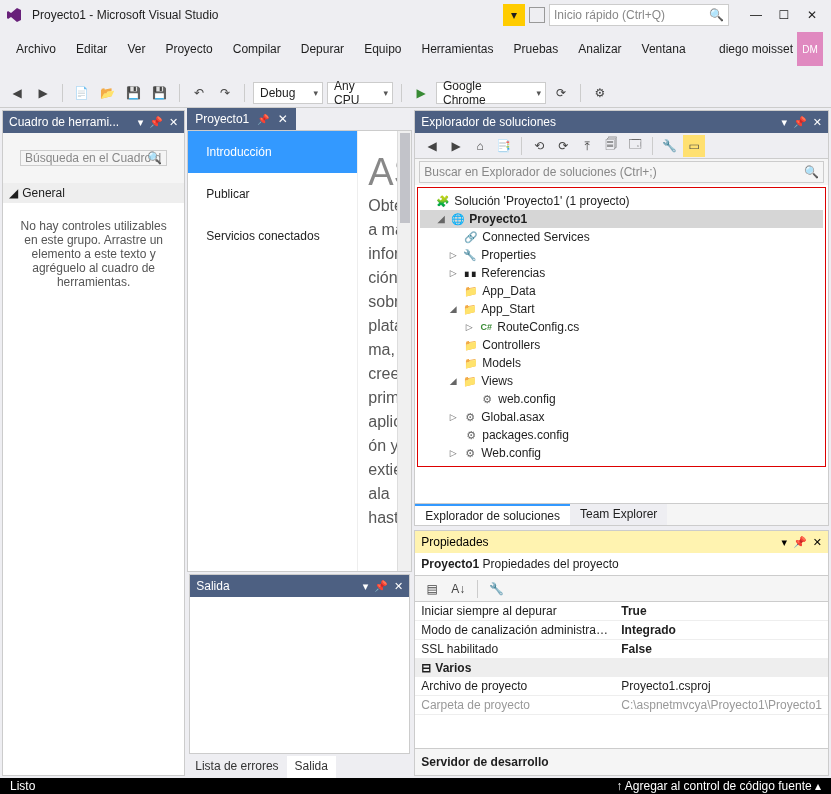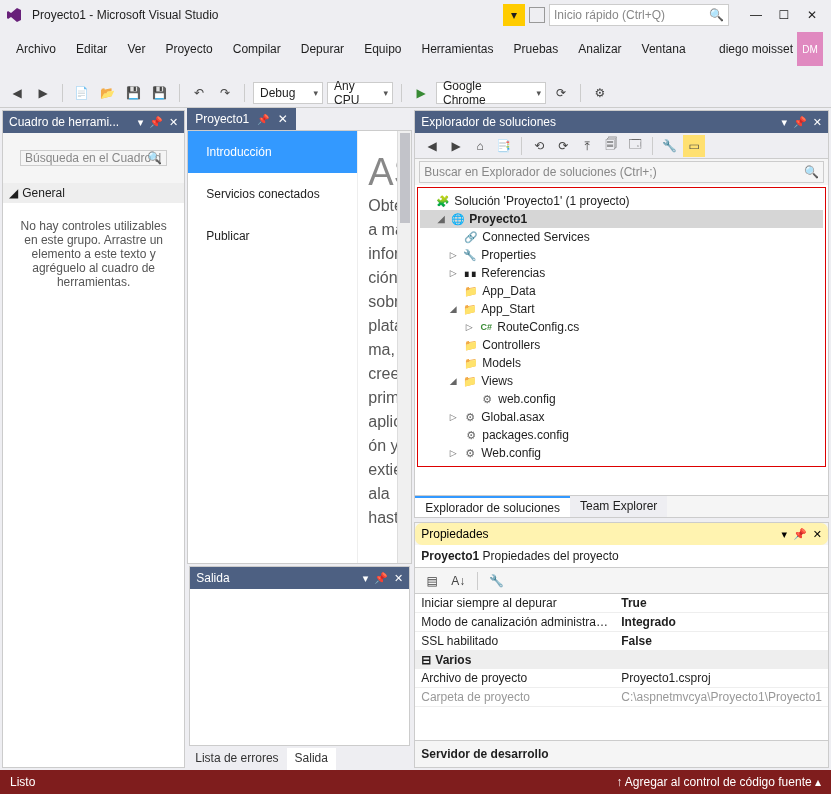--- a/index.html
+++ b/index.html
@@ -74,38 +74,38 @@
 .nico { width:16px; height:14px; display:flex; align-items:center; justify-content:center; font-size:11px;}
 .folder { color:#dcb67a;}
 .cs { color:#388a34; font-size:9px; font-weight:bold;}
 .cfg { color:#666;}
 
 .sln-tabs { height:22px; display:flex; border-top:1px solid #ccc;}
 .sln-tab { padding:3px 10px; background:#eeeef2; cursor:pointer;}
 .sln-tab.active { background:#fff; border-top:2px solid #3399ff;}
 
 
-.props-panel .panel-header { background:#fff3b0; color:#000;border-radius:7px;}
+.props-panel .panel-header { background:#fff3b0; color:#000;}
 .props-sub { padding:4px 6px; border-bottom:1px solid #ccc; background:#fff;}
 .props-tb { height:26px; display:flex; align-items:center; gap:4px; padding:0 6px; border-bottom:1px solid #ccc;}
 .prop-row { display:flex; border-bottom:1px solid #eee;}
 .prop-k { width:200px; padding:2px 6px; overflow:hidden; white-space:nowrap; text-overflow:ellipsis;}
 .prop-v { flex:1; padding:2px 6px; font-weight:bold;}
 .prop-v.norm { font-weight:normal;}
 .prop-cat { background:#eee; font-weight:bold; padding:2px 6px; display:flex; gap:4px;}
 .prop-desc { padding:6px; font-weight:bold; border-top:1px solid #ccc;}
 
 
 .bottom-tabs { height:22px; display:flex;}
 .bottom-tab { padding:3px 8px; background:#eeeef2; cursor:pointer; color:#333;}
 .bottom-tab.active { background:#4d6082; color:#fff;}
 .bottom-tab.white { background:#fff;}
 
 
-.statusbar { height:24px; background:#7f1d1d; color:#fff; display:flex; align-items:center; padding:0 10px;}
+.statusbar { height:16px; background:#000000; color:#fff; display:flex; align-items:center; padding:0 10px;}
 .statusbar .spacer{flex:1;}
 .scrl { width:14px; background:#f0f0f0; border-left:1px solid #ddd;}
 .scrl-thumb { background:#c2c3c9; width:10px; margin:2px auto; height:90px;}
 
 </style>
 </head>
 <body>
 
 <div class="titlebar">
   <svg class="vs-logo" viewBox="0 0 16 16">
@@ -203,22 +203,22 @@
     <div class="doctabs">
       <div class="doctab">
         <span>Proyecto1</span>
         <span class="pin">📌</span>
         <span class="close">✕</span>
       </div>
     </div>
     <div class="doc-surface" style="flex:1">
       <div class="doc-left">
         <div class="doc-nav-item active">Introducción</div>
+        <div class="doc-nav-item">Publicar</div>
         <div class="doc-nav-item">Servicios conectados</div>
-        <div class="doc-nav-item">Publicar</div>
       </div>
       <div class="doc-right">
         <div class="big-asp">ASP</div>
         <div class="doc-text">Obtenga más información sobre la plataforma, cree su primera aplicación y extiéndala hasta la</div>
       </div>
       <div class="scrl">
           <div class="scrl-thumb"></div>
         </div>
     </div>
     <div class="panel" style="height:180px">

